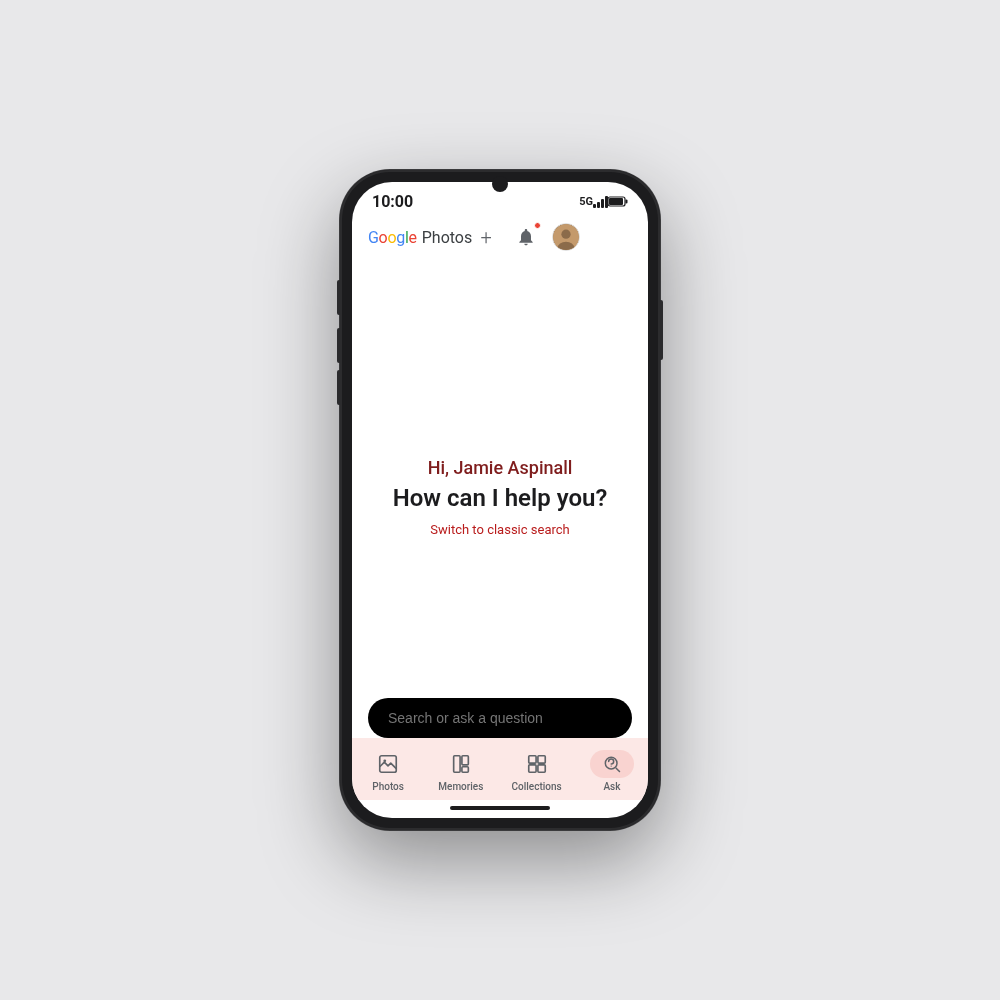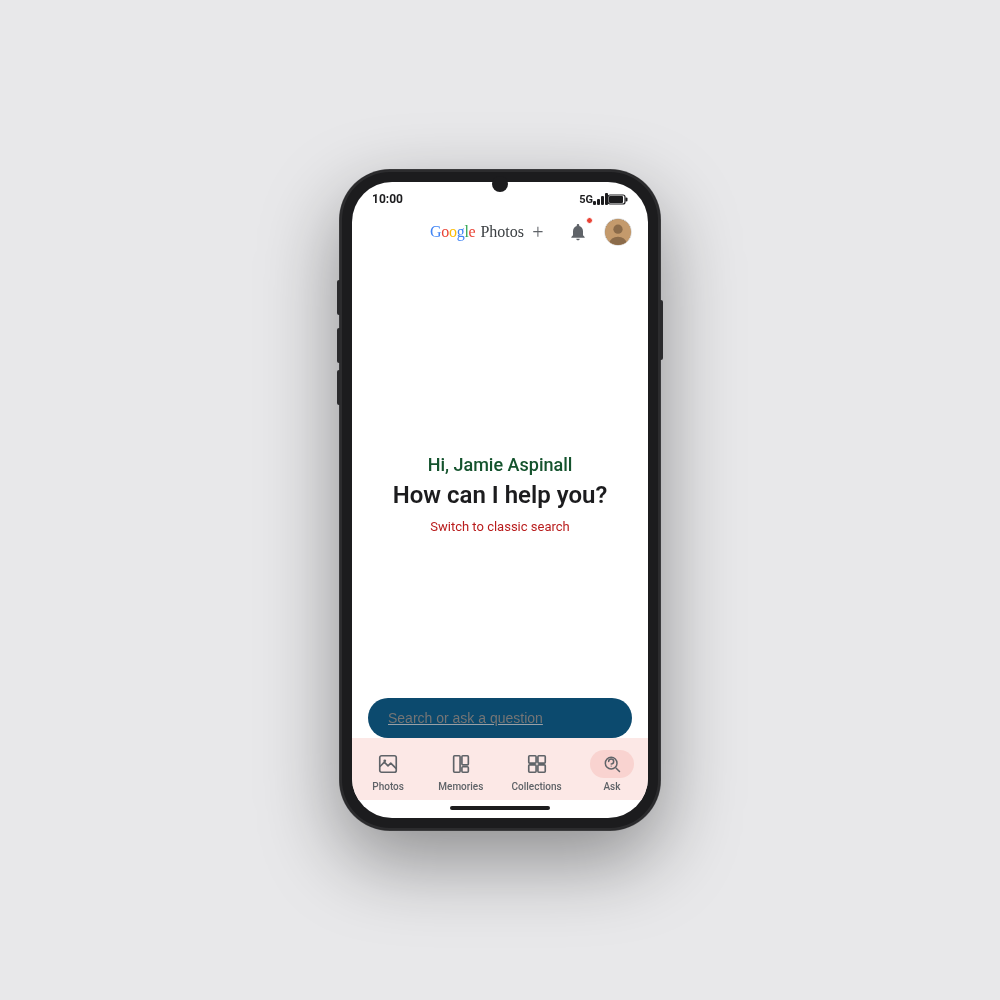--- a/index.html
+++ b/index.html
@@ -68,21 +68,21 @@
       justify-content: space-between;
       align-items: center;
       padding: 10px 20px 4px;
       font-size: 11px;
       font-weight: 600;
       color: #1c1c1e;
       flex-shrink: 0;
     }
 
     .status-bar-time {
-      font-size: 12px;
+      font-size: 16px;
       font-weight: 700;
       color: #1c1c1e;
     }
 
     .status-bar-right {
       display: flex;
       align-items: center;
       gap: 0;
       font-size: 11px;
     }
@@ -97,24 +97,23 @@
       height: 16px;
       background: #1c1c1e;
       border-radius: 50%;
       z-index: 10;
     }
 
     
     .app-header {
       display: flex;
       align-items: center;
-      justify-content: flex-end;
+      justify-content: flex-start;
       padding: 8px 16px 8px;
       flex-shrink: 0;
-      font-family: Liberation Serif, serif;
     }
 
     .google-photos-logo {
       display: flex;
       align-items: center;
       gap: 4px;
     }
 
     .google-text {
       font-size: 16px;
@@ -195,21 +194,21 @@
     
     .gemini-star {
       width: 60px;
       height: 60px;
       margin-bottom: 24px;
     }
 
     .greeting-name {
       font-size: 18px;
       font-weight: 500;
-      color: #14532d;
+      color: #7f1d1d;
       margin-bottom: 6px;
     }
 
     .greeting-question {
       font-size: 24px;
       font-weight: 600;
       color: #1c1c1e;
       margin-bottom: 10px;
     }
 
@@ -221,28 +220,27 @@
     }
 
     
     .search-area {
       padding: 8px 16px 0;
       flex-shrink: 0;
     }
 
     .search-bar {
       width: 100%;
-      background: #0c4a6e;
+      background: #000000;
       border-radius: 50px;
       padding: 12px 20px;
       font-size: 14px;
       color: #9aa0a6;
       border: none;
       outline: none;
-      text-decoration: underline;
     }
 
     
     .bottom-nav {
       background: #fce8e6;
       display: flex;
       justify-content: space-around;
       align-items: center;
       padding: 8px 0 4px;
       flex-shrink: 0;

